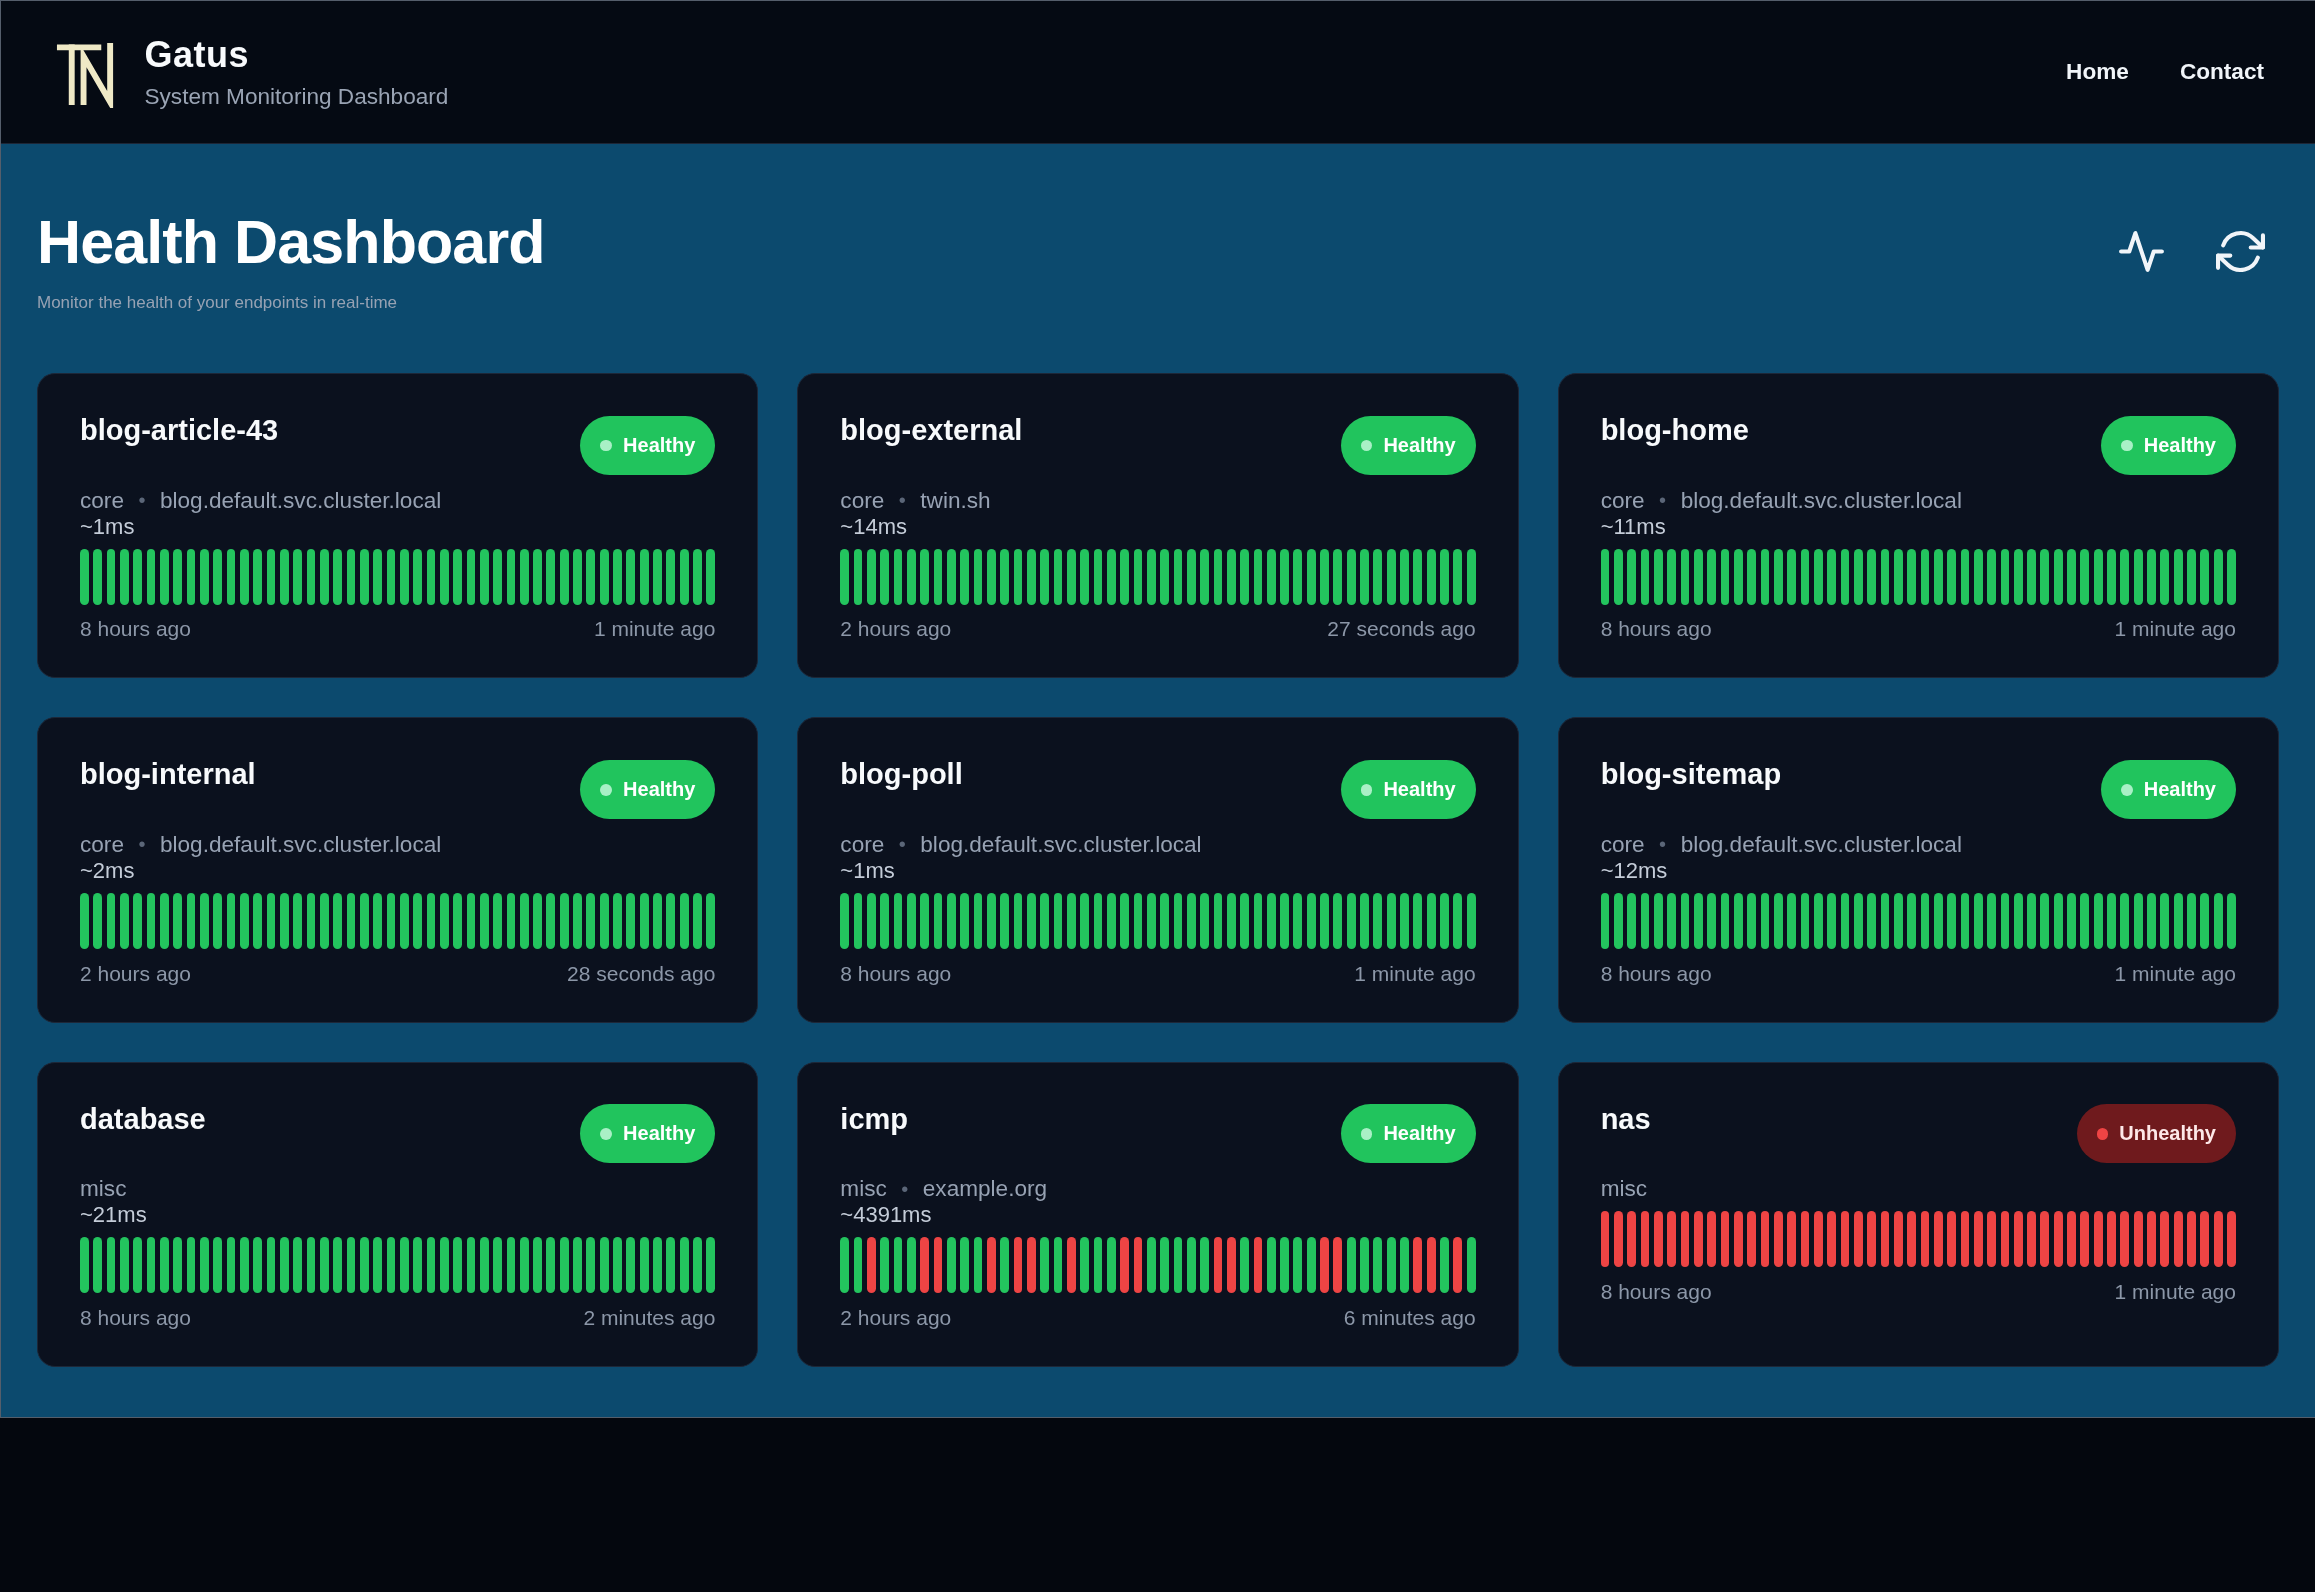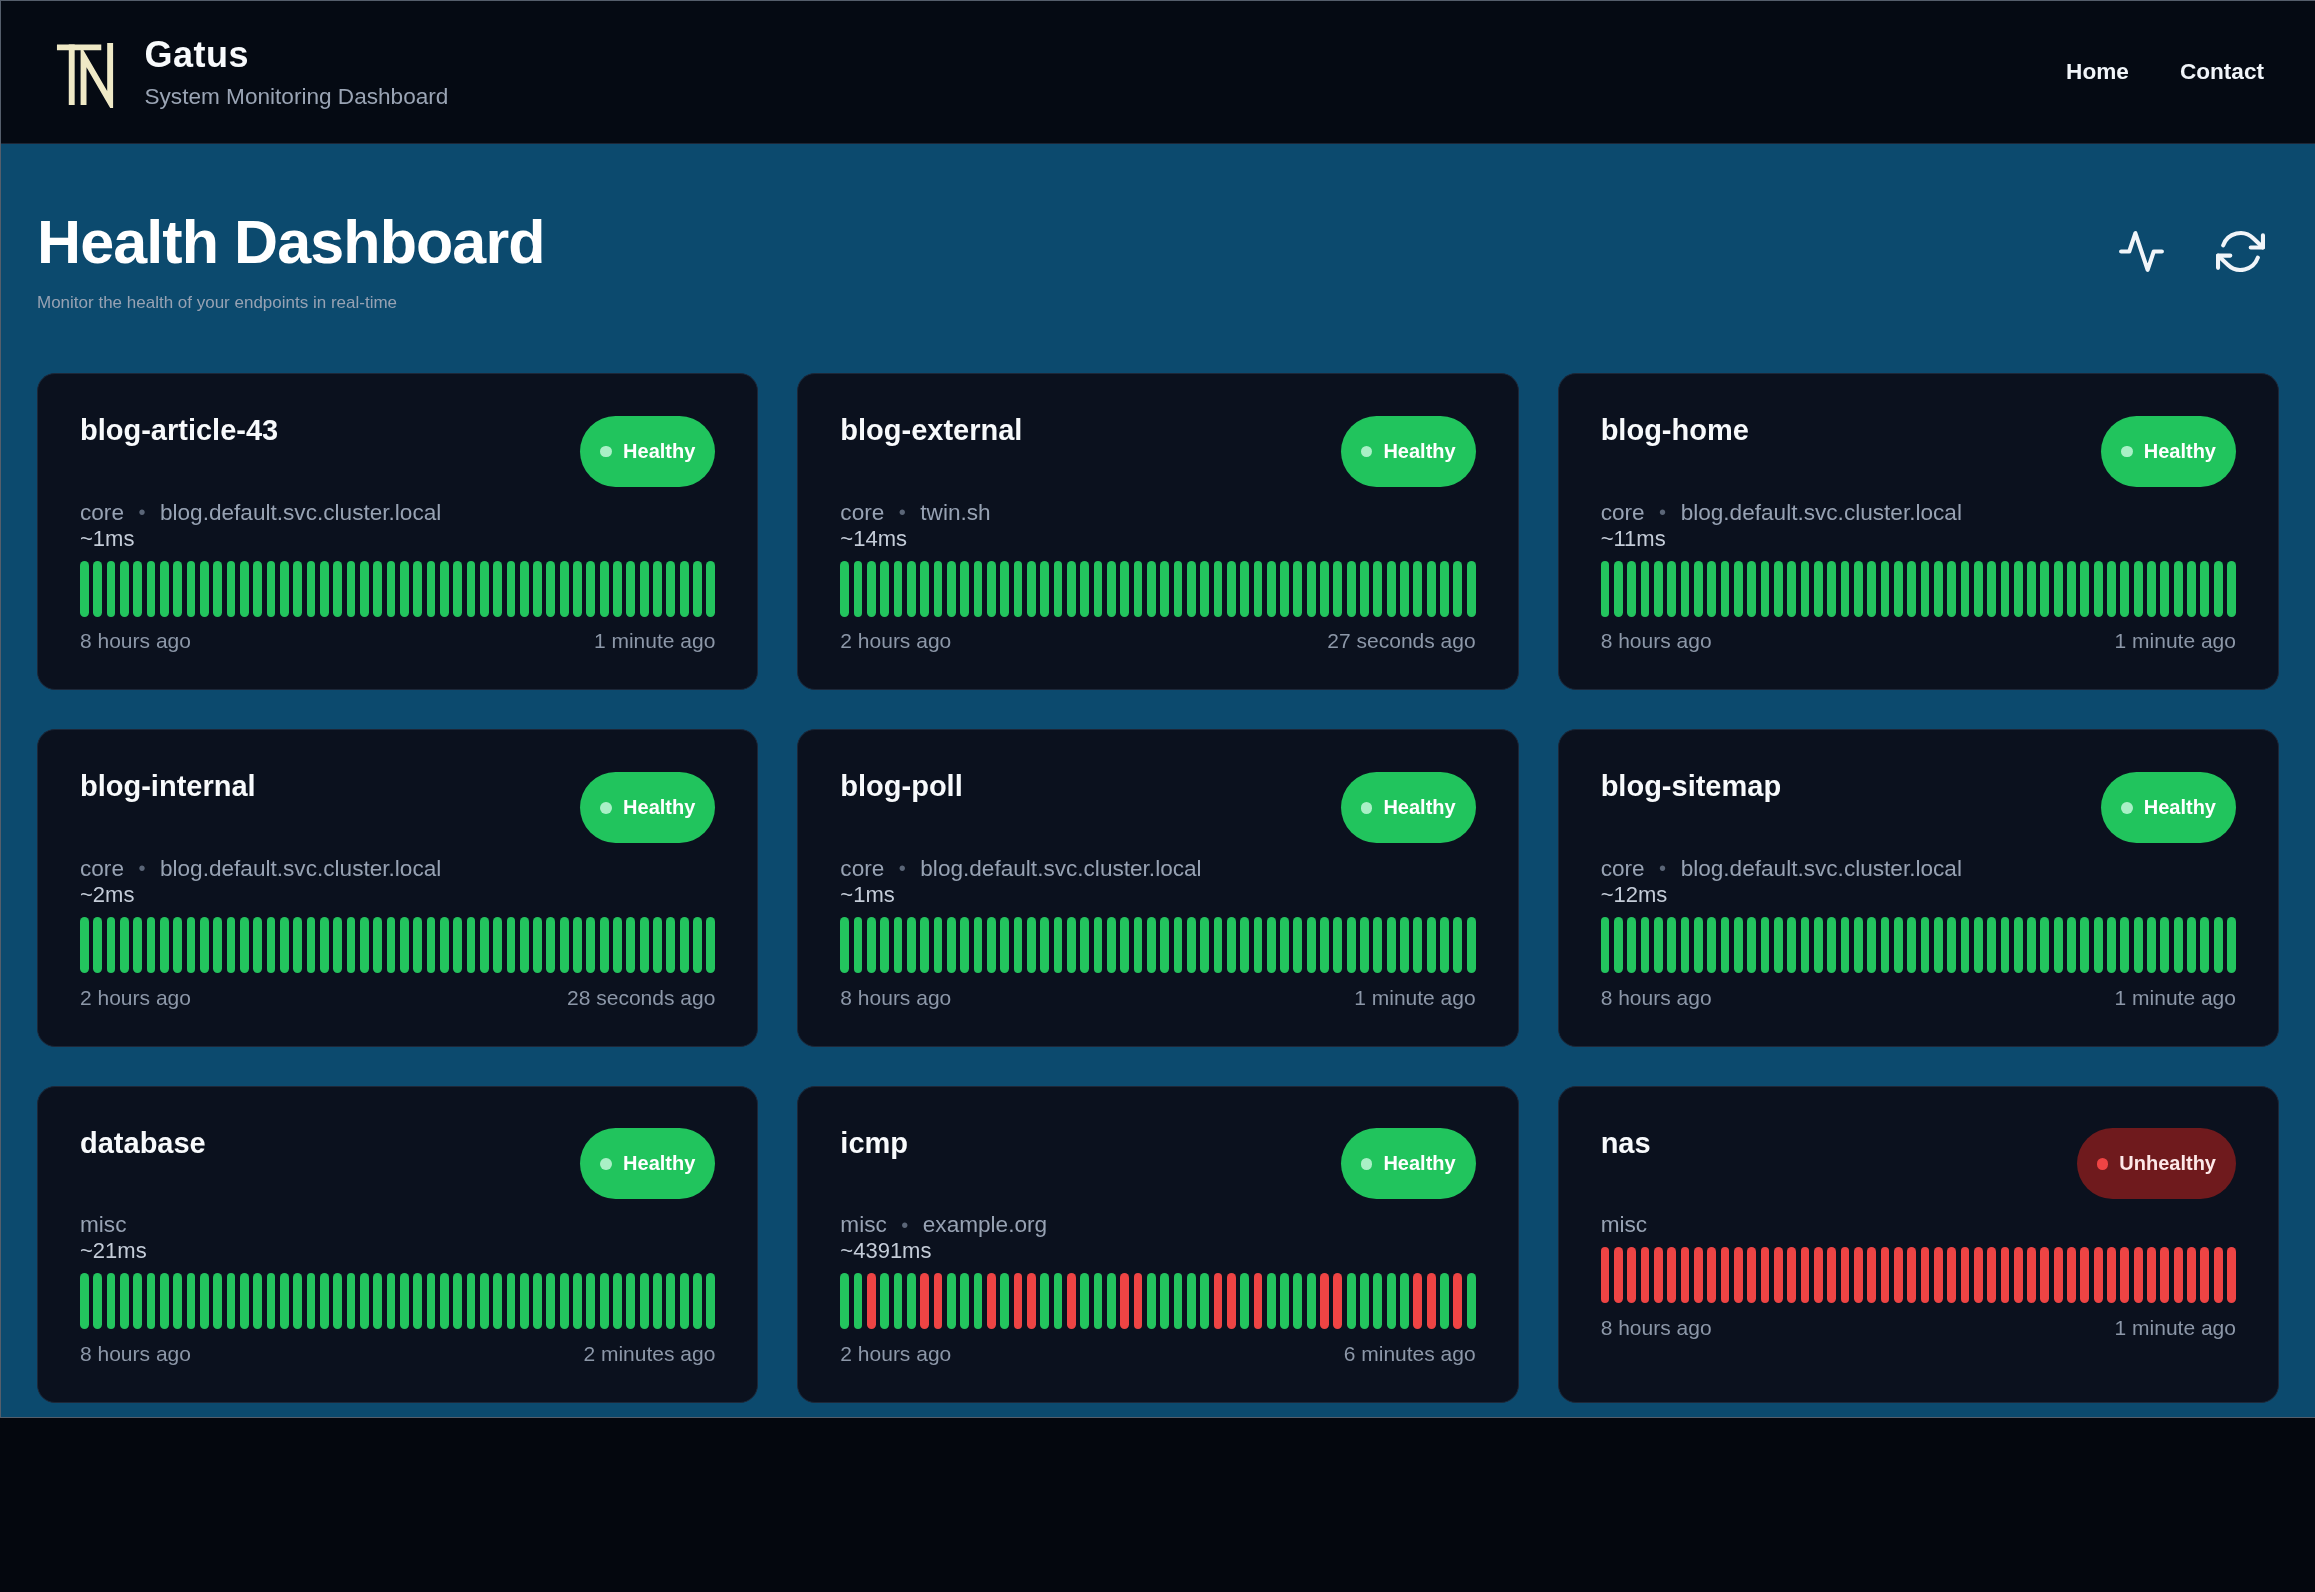--- a/index.html
+++ b/index.html
@@ -82,21 +82,21 @@
     background: #0b111e;
     border: 0.9px solid #1d2738;
     border-radius: 18px;
     padding: 40px 42px 36px 42px;
     cursor: pointer;
   }
   .card-top { display: flex; align-items: flex-start; justify-content: space-between; }
   .ep-name { font-size: 29px; font-weight: 700; color: #f8fafc; }
   .badge {
     display: flex; align-items: center; gap: 11px;
-    border-radius: 904px; padding: 24px 20px;
+    border-radius: 904px; padding: 18px 20px;
     font-size: 20px; font-weight: 700; flex: none; margin-top: 1.8px;
   }
   .badge .dot { width: 11.8px; height: 11.8px; border-radius: 50%; }
   .badge.healthy { background: #21c45d; color: #ffffff; }
   .badge.healthy .dot { background: #a9f0c6; }
   .badge.unhealthy { background: #6f1a1d; color: #fde8e8; }
   .badge.unhealthy .dot { background: #ef4444; }
   .ep-meta { margin-top: 12.7px; font-size: 22.6px; color: #97a2b3; display: flex; align-items: center; gap: 14.5px; }
   .ep-meta .sep { color: #5b6678; font-size: 20px; }
   .latency { font-size: 22px; color: #c4ccd8; }

